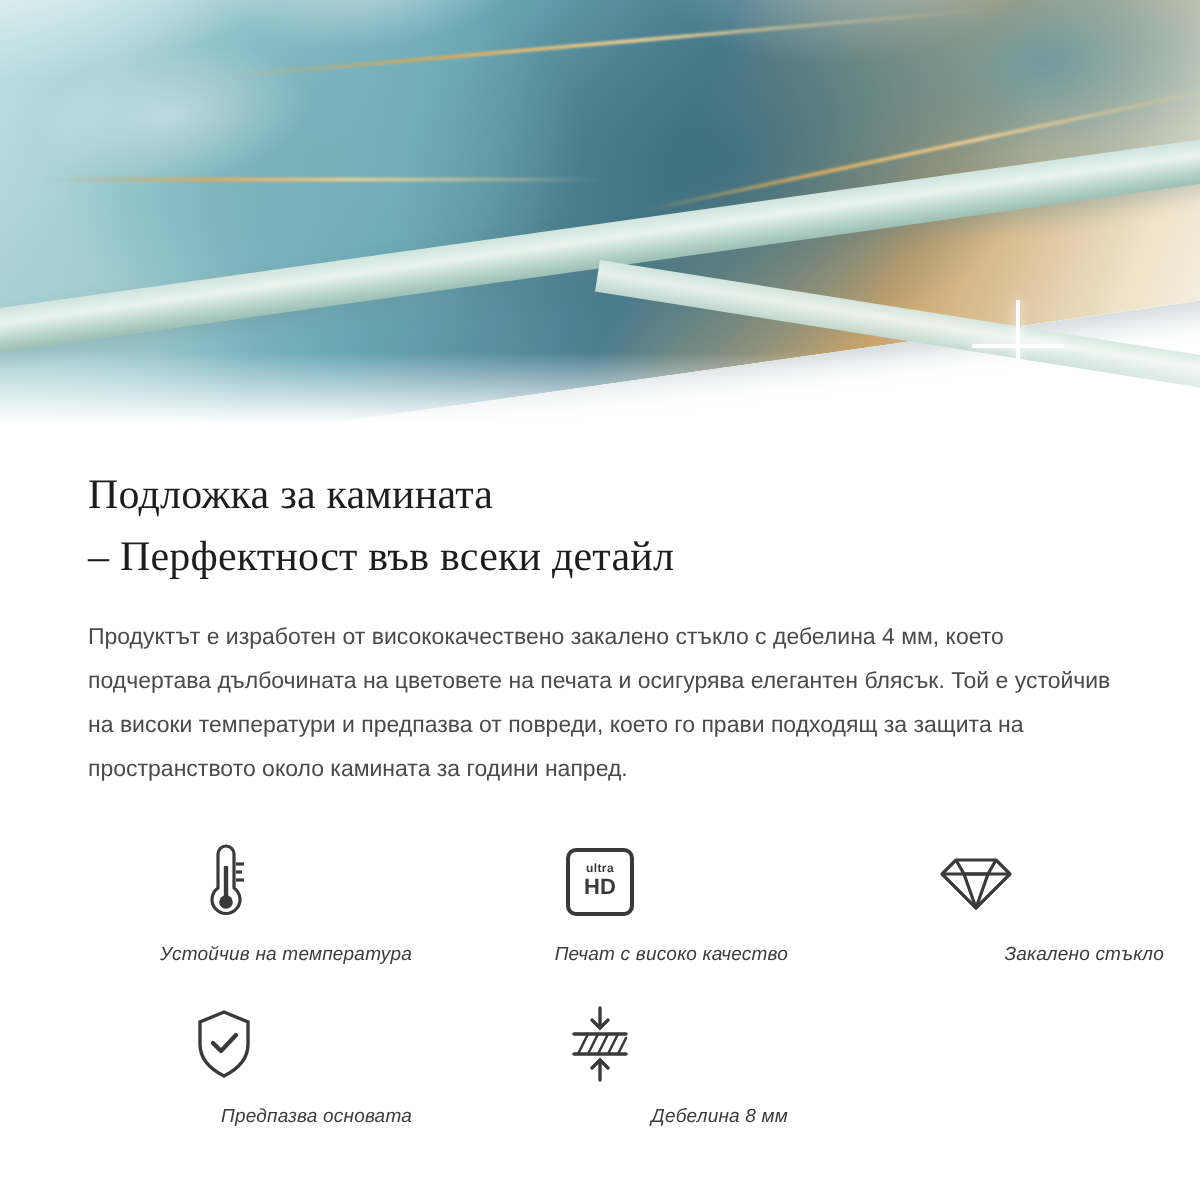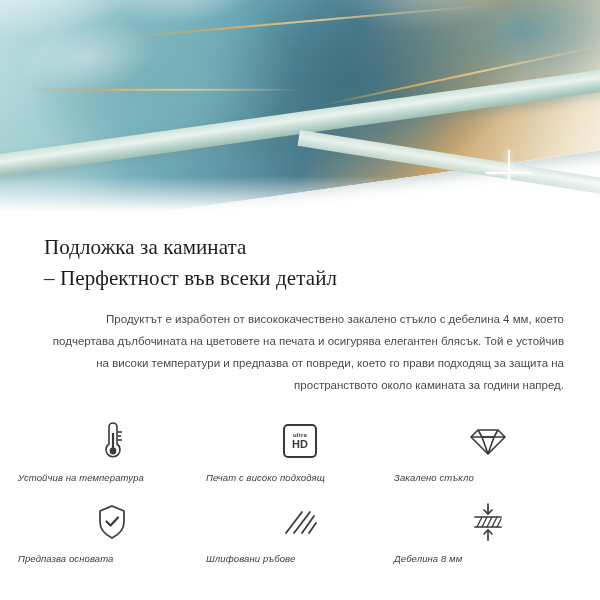--- a/index.html
+++ b/index.html
@@ -139,33 +139,32 @@
     margin: 0 0 14px 0;
     letter-spacing: 0.1px;
   }
   .headline .line2 { display: block; }
   .body-copy {
     font-size: 11.5px;
     line-height: 22px;
     color: #4a4a4a;
     margin: 0;
     max-width: 530px;
-    text-align: right;
   }
 
   
   .features {
     margin-top: 22px;
     padding: 0 18px;
     display: grid;
     grid-template-columns: repeat(3, 1fr);
     grid-row-gap: 16px;
   }
   .feature {
-    text-align: left;
+    text-align: right;
   }
   .feature-icon {
     height: 46px;
     display: flex;
     align-items: center;
     justify-content: center;
     margin-bottom: 8px;
   }
   .feature-label {
     font-size: 9.5px;
@@ -245,21 +244,21 @@
       <div class="feature-label">Устойчив на температура</div>
     </div>
 
     <div class="feature">
       <div class="feature-icon">
         <div class="ultrahd">
           <span class="u1">ultra</span>
           <span class="u2">HD</span>
         </div>
       </div>
-      <div class="feature-label">Печат с високо подходящ</div>
+      <div class="feature-label">Печат с високо качество</div>
     </div>
 
     <div class="feature">
       <div class="feature-icon">
         <svg width="38" height="32" viewBox="0 0 38 32" fill="none" stroke="#3a3a3a" stroke-width="1.6" stroke-linejoin="round">
           <path d="M9 5 H29 L36 12 L19 29 L2 12 Z"></path>
           <path d="M2 12 H36"></path>
           <path d="M9 5 L13 12 L19 29"></path>
           <path d="M29 5 L25 12 L19 29"></path>
           <path d="M13 12 H25"></path>
@@ -271,31 +270,20 @@
     <div class="feature">
       <div class="feature-icon">
         <svg width="34" height="40" viewBox="0 0 34 40" fill="none" stroke="#3a3a3a" stroke-width="1.7">
           <path d="M17 4 L29 9 v11 c0 8 -6 13 -12 16 C11 33 5 28 5 20 V9 Z"></path>
           <path d="M11.5 19.5 l4 4 l7.5 -8" stroke-width="2.2" stroke-linecap="round" stroke-linejoin="round"></path>
         </svg>
       </div>
       <div class="feature-label">Предпазва основата</div>
     </div>
 
-    <div class="feature">
-      <div class="feature-icon">
-        <svg width="36" height="32" viewBox="0 0 36 32" fill="none" stroke="#3a3a3a" stroke-width="1.8" stroke-linecap="round">
-          <path d="M4 27 L20 6"></path>
-          <path d="M12 27 L28 6"></path>
-          <path d="M20 27 L32 10"></path>
-          <path d="M27 27 L34 17"></path>
-        </svg>
-      </div>
-      <div class="feature-label">Шлифовани ръбове</div>
-    </div>
 
     <div class="feature">
       <div class="feature-icon">
         <svg width="34" height="40" viewBox="0 0 34 40" fill="none" stroke="#3a3a3a" stroke-width="1.7" stroke-linecap="round">
           <line x1="17" y1="2" x2="17" y2="11"></line>
           <path d="M13 8 L17 12 L21 8"></path>
           <line x1="4" y1="15" x2="30" y2="15"></line>
           <line x1="4" y1="25" x2="30" y2="25"></line>
           <path d="M6 25 L11 15 M11 25 L16 15 M16 25 L21 15 M21 25 L26 15 M26 25 L30 17" stroke-width="1.3"></path>
           <line x1="17" y1="38" x2="17" y2="29"></line>

